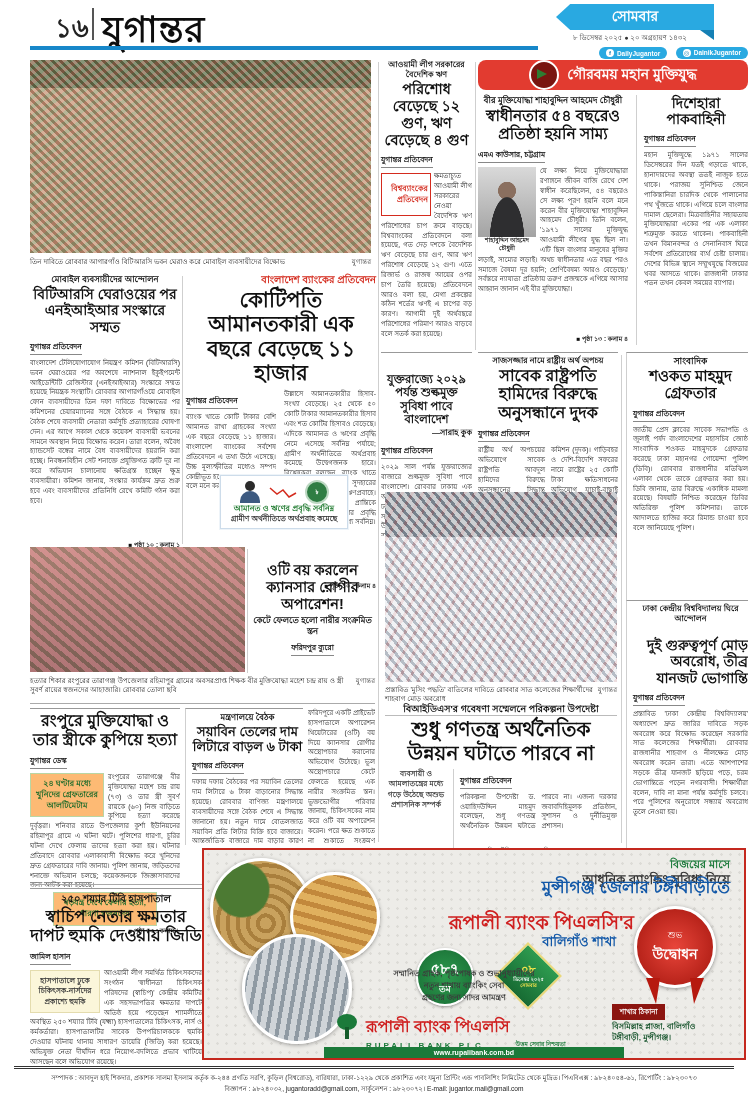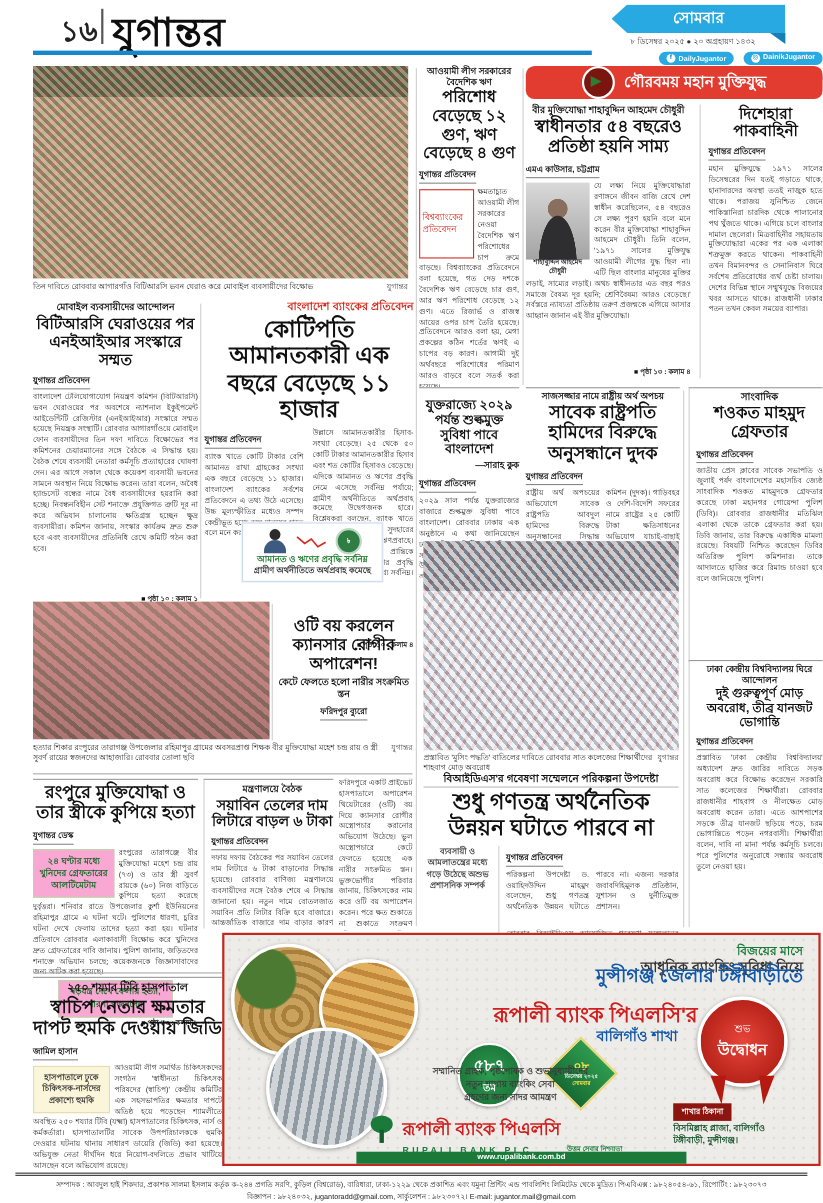--- a/index.html
+++ b/index.html
@@ -25,26 +25,26 @@
   .kD{color:#111;font-weight:bold;text-align:center;line-height:1.2;}
   .hl{font-weight:bold;color:#101010;text-align:center;line-height:1.16;}
   .by{font-weight:bold;font-size:7.5px;color:#111;border-bottom:1px solid #888;
       display:inline-block;padding-bottom:1px;margin:2px 0 3px;}
   .bd{font-size:6.8px;line-height:1.45;text-align:justify;color:#242424;overflow:hidden;}
   .cap{font-size:7px;color:#222;line-height:1.3;}
   .credit{float:right;color:#444;font-size:7px;}
   .more{font-size:6.3px;font-weight:bold;color:#111;text-align:right;}
   .vline{width:1px;background:#cfcfcf;}
   .hline{height:1px;background:#aaa;}
-  .greenbox{background:#f9a8d4;border:1px solid #b9d6a4;color:#1e6b2a;font-weight:bold;
+  .greenbox{background:#fdba74;border:1px solid #b9d6a4;color:#1e6b2a;font-weight:bold;
             text-align:center;font-size:8px;line-height:1.35;padding:5px 3px;}
   .yellowbox{background:#fbf6da;border:1px solid #e4dcae;color:#3a3a3a;font-weight:bold;
              text-align:center;font-size:7.5px;line-height:1.35;padding:5px 3px;}
-  .redbox{border:1.5px solid #d42b1e;color:#d42b1e;font-weight:normal;text-align:left;
-          font-size:8px;line-height:1.3;padding:20px 2px;}
+  .redbox{border:1.5px solid #d42b1e;color:#d42b1e;font-weight:bold;text-align:right;
+          font-size:8px;line-height:1.3;padding:10px 2px;}
   .photo{background-color:#b9a98f;}
   .ph-protest{background:
      repeating-linear-gradient(45deg, rgba(120,85,60,.38) 0 3px, rgba(235,225,205,.40) 3px 6px),
      repeating-linear-gradient(-35deg, rgba(35,95,40,.30) 0 4px, rgba(205,55,45,.28) 4px 8px),
      linear-gradient(#55644a 0 28px,#c6b495 28px 100%);}
   .ph-students{background:
      repeating-linear-gradient(50deg, rgba(255,255,255,.55) 0 4px, rgba(60,75,95,.25) 4px 7px),
      repeating-linear-gradient(-60deg, rgba(190,40,35,.25) 0 3px, transparent 3px 9px),
      linear-gradient(#8d959c 0 45px,#dfe3e8 45px 100%);}
   .ph-crying{background:
@@ -168,21 +168,21 @@
   <div class="abs" style="left:381px;top:60px;width:91px;">
     <div class="kD" style="font-size:8px;">আওয়ামী লীগ সরকারের বৈদেশিক ঋণ</div>
     <div class="hl" style="font-size:14.5px;margin-top:2px;">পরিশোধ বেড়েছে ১২ গুণ, ঋণ বেড়েছে ৪ গুণ</div>
     <div><span class="by">যুগান্তর প্রতিবেদন</span></div>
     <div class="bd" style="height:182px;">
       <span class="redbox" style="float:left;width:44px;margin:2px 3px 2px 0;display:block;">বিশ্বব্যাংকের প্রতিবেদন</span>
       <span>ক্ষমতাচ্যুত আওয়ামী লীগ সরকারের নেওয়া বৈদেশিক ঋণ পরিশোধের চাপ ক্রমে বাড়ছে। বিশ্বব্যাংকের প্রতিবেদনে বলা হয়েছে, গত দেড় দশকে বৈদেশিক ঋণ বেড়েছে চার গুণ, আর ঋণ পরিশোধ বেড়েছে ১২ গুণ। এতে রিজার্ভ ও রাজস্ব আয়ের ওপর চাপ তৈরি হয়েছে। প্রতিবেদনে আরও বলা হয়, মেগা প্রকল্পের কঠিন শর্তের ঋণই এ চাপের বড় কারণ। আগামী দুই অর্থবছরে পরিশোধের পরিমাণ আরও বাড়বে বলে সতর্ক করা হয়েছে।</span>
     </div>
   </div>
 
-  <div class="abs" style="left:381px;top:352px;width:91px;border-top:1px solid #999;padding-top:10px;">
+  <div class="abs" style="left:381px;top:352px;width:91px;border-top:1px solid #999;padding-top:20px;">
     <div class="hl" style="font-size:11.5px;">যুক্তরাজ্যে ২০২৯ পর্যন্ত শুল্কমুক্ত সুবিধা পাবে বাংলাদেশ</div>
     <div style="text-align:right;font-size:8px;font-weight:bold;color:#111;">—সারাহ কুক</div>
     <div><span class="by">যুগান্তর প্রতিবেদন</span></div>
     <div class="bd" style="height:74px;">২০২৯ সাল পর্যন্ত যুক্তরাজ্যের বাজারে শুল্কমুক্ত সুবিধা পাবে বাংলাদেশ। রোববার ঢাকায় এক অনুষ্ঠানে এ কথা জানিয়েছেন ঢাকায় নিযুক্ত ব্রিটিশ হাইকমিশনার সারাহ কুক। তিনি বলেন, এলডিসি উত্তরণের পরও বাংলাদেশি পণ্যের বাজার সুবিধা ডিসিটিএস স্কিমের আওতায় অব্যাহত থাকবে। বাণিজ্য সম্পর্ক আরও গভীর হবে বলেও আশা প্রকাশ করেন তিনি।</div>
   </div>
 
   <div class="abs" style="left:478px;top:60px;width:270px;">
     <div class="libribbon" style="height:30px;">
       <span class="libcircle"></span>
       <span>গৌরবময় মহান মুক্তিযুদ্ধ</span>
@@ -224,21 +224,21 @@
   </div>
 
   <div class="abs photo ph-students" style="left:385px;top:492px;width:232px;height:190px;"></div>
   <div class="abs cap" style="left:385px;top:685px;width:232px;">
     <span class="credit">যুগান্তর</span>
     <span>প্রস্তাবিত 'মুসিং পদ্ধতি' বাতিলের দাবিতে রোববার সাত কলেজের শিক্ষার্থীদের শাহবাগ মোড় অবরোধ</span>
   </div>
 
   <div class="abs" style="left:626px;top:600px;width:122px;border-top:1px solid #999;border-left:1px solid #cfcfcf;padding:3px 0 0 6px;box-sizing:border-box;">
     <div class="kD" style="font-size:8px;">ঢাকা কেন্দ্রীয় বিশ্ববিদ্যালয় ঘিরে আন্দোলন</div>
-    <div class="hl" style="font-size:11px;margin-top:2px;">দুই গুরুত্বপূর্ণ মোড় অবরোধ, তীব্র যানজট ভোগান্তি</div>
+    <div class="hl" style="font-size:14px;margin-top:14px;text-align:right;">দুই গুরুত্বপূর্ণ মোড় অবরোধ, তীব্র যানজট ভোগান্তি</div>
     <div><span class="by">যুগান্তর প্রতিবেদন</span></div>
     <div class="bd" style="height:158px;">প্রস্তাবিত 'ঢাকা কেন্দ্রীয় বিশ্ববিদ্যালয়' অধ্যাদেশ দ্রুত জারির দাবিতে সড়ক অবরোধ করে বিক্ষোভ করেছেন সরকারি সাত কলেজের শিক্ষার্থীরা। রোববার রাজধানীর শাহবাগ ও নীলক্ষেত মোড় অবরোধ করেন তারা। এতে আশপাশের সড়কে তীব্র যানজট ছড়িয়ে পড়ে, চরম ভোগান্তিতে পড়েন নগরবাসী। শিক্ষার্থীরা বলেন, দাবি না মানা পর্যন্ত কর্মসূচি চলবে। পরে পুলিশের অনুরোধে সন্ধ্যায় অবরোধ তুলে নেওয়া হয়।</div>
   </div>
 
   <div class="abs photo ph-crying" style="left:30px;top:547px;width:215px;height:125px;"></div>
   <div class="abs cap" style="left:30px;top:676px;width:345px;">
     <span class="credit">যুগান্তর</span>
     <span>হত্যার শিকার রংপুরের তারাগঞ্জ উপজেলার রহিমাপুর গ্রামের অবসরপ্রাপ্ত শিক্ষক বীর মুক্তিযোদ্ধা মহেশ চন্দ্র রায় ও স্ত্রী সুবর্ণ রায়ের স্বজনদের আহাজারি। রোববার তোলা ছবি</span>
   </div>
 

